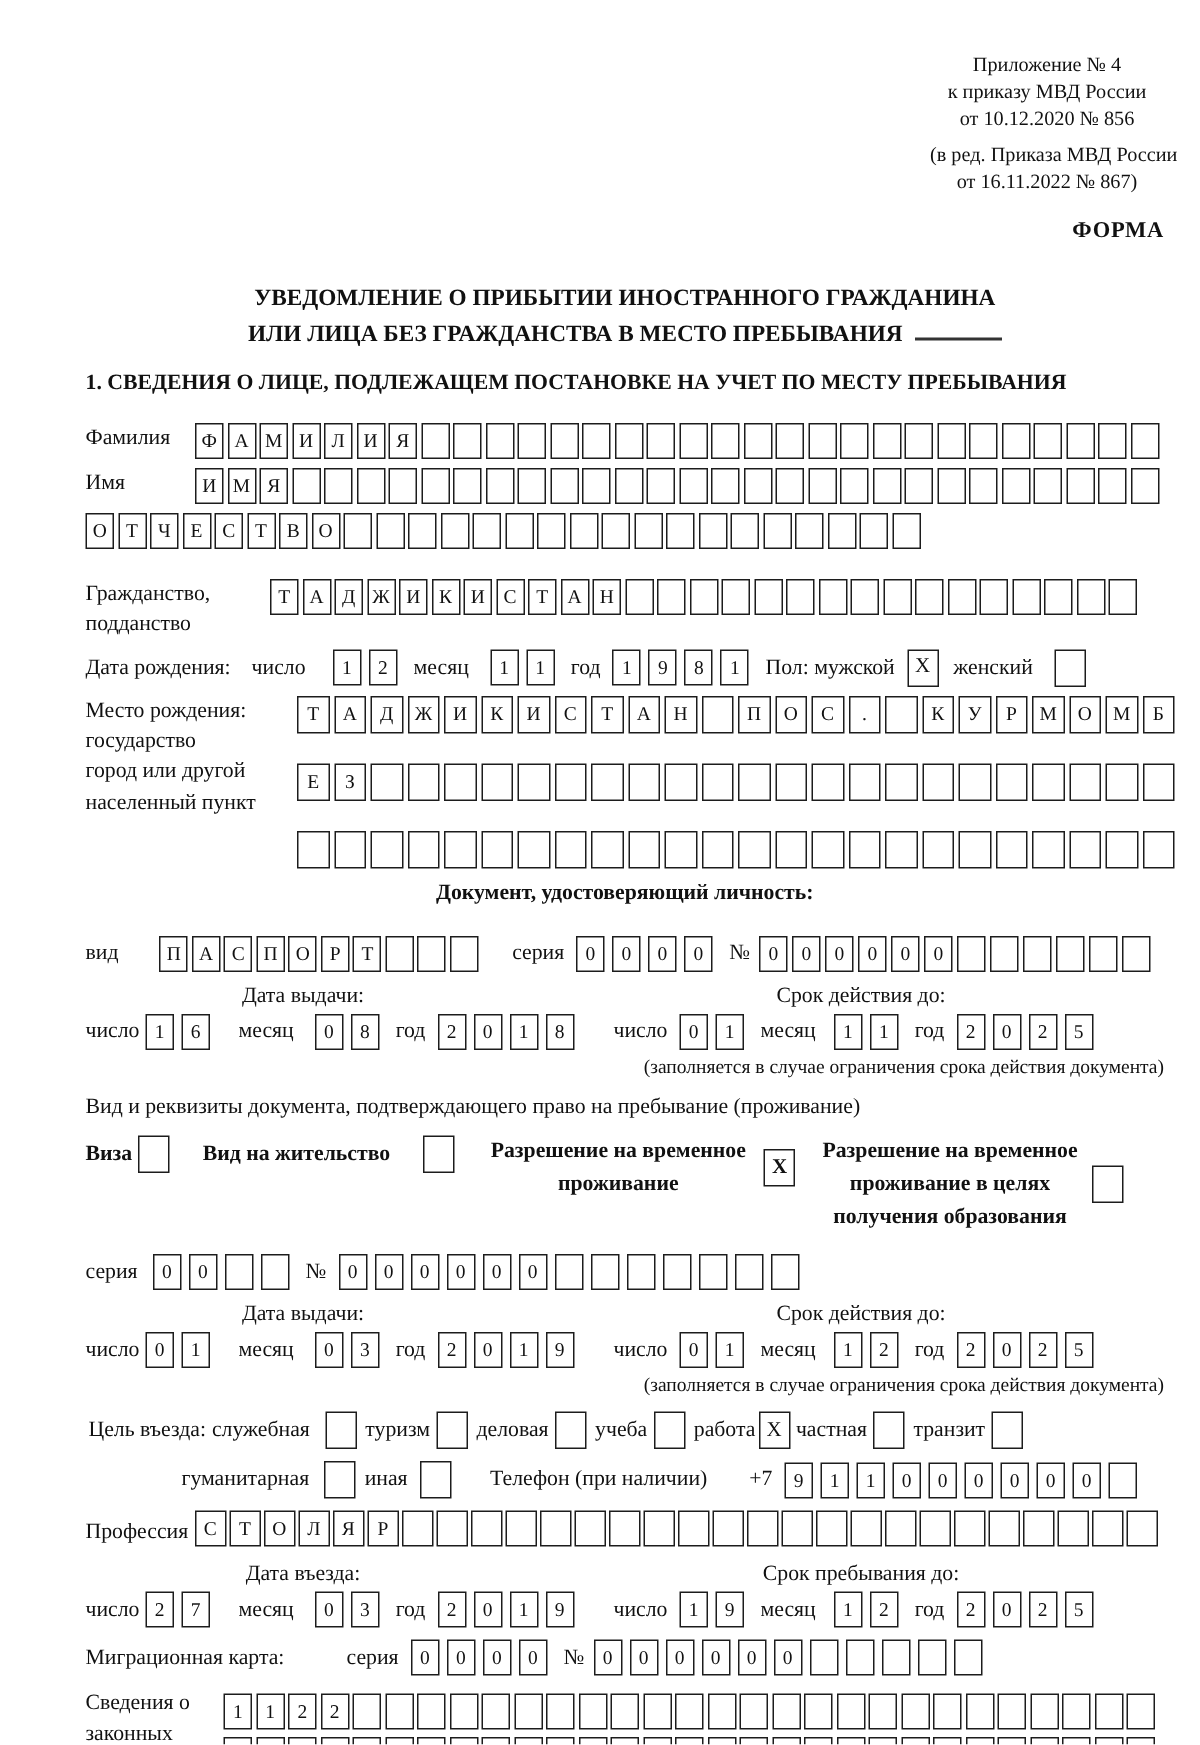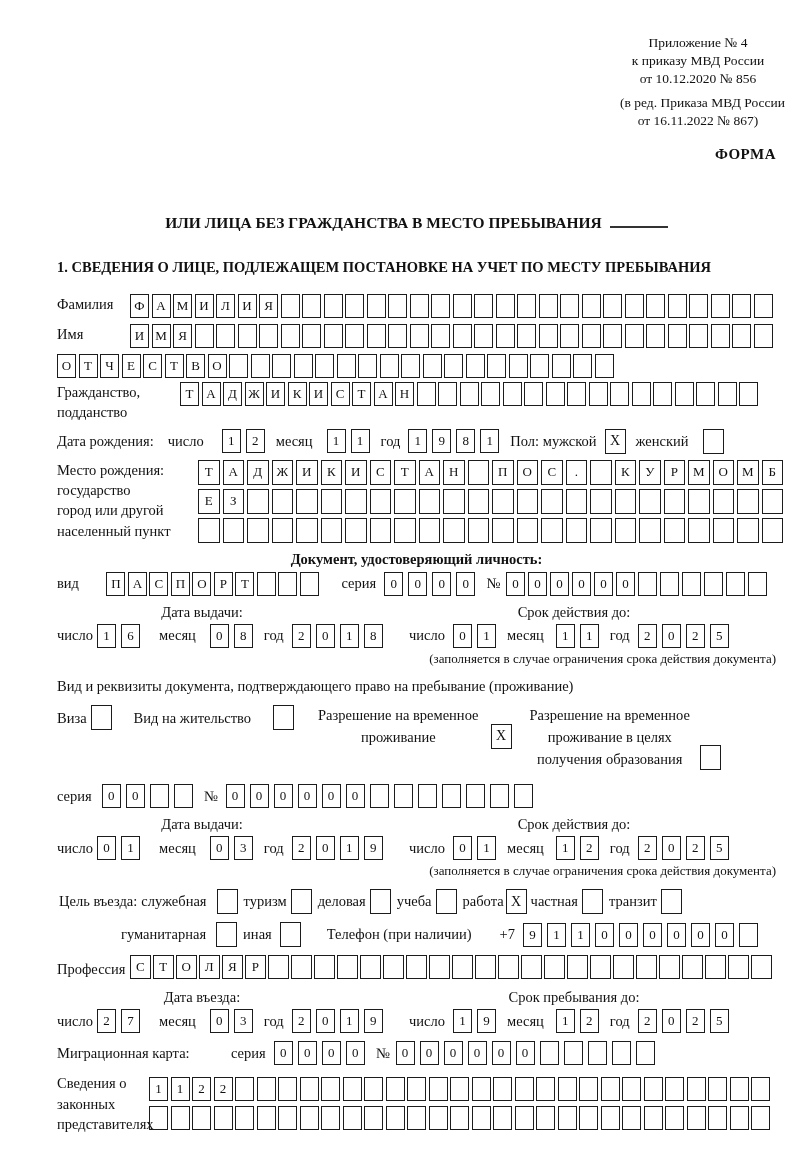--- a/index.html
+++ b/index.html
@@ -8,61 +8,61 @@
     font-family:"Liberation Serif","DejaVu Serif",serif;
     position:relative;box-sizing:border-box;
     padding:34px 24px 10px 57px;overflow:hidden;
   }
   .annex{margin-left:563px;font-size:13.5px;line-height:1.35;}
   .annex .ln{white-space:nowrap;text-align:center;}
   .annex .edition{margin-top:5px;}
   .forma{margin-top:16px;font-weight:bold;font-size:15px;text-align:right;letter-spacing:.5px;}
   .title{margin-top:24px;text-align:center;font-weight:bold;font-size:15.5px;line-height:1.55;}
   .title .uline{display:inline-block;width:58px;border-bottom:2px solid #333;height:14px;margin-left:8px;}
-  .section-title{margin-top:24px;font-weight:bold;font-size:14.5px;text-align:left;white-space:nowrap;}
+  .section-title{margin-top:12px;font-weight:bold;font-size:14.5px;text-align:left;white-space:nowrap;}
 
   .row{display:flex;align-items:flex-start;}
   .lbl{font-size:14.5px;line-height:1.4;flex:none;}
   .lbl .l{display:block;white-space:nowrap;}
 
   .cells{display:flex;flex:none;}
   .cell{
     box-sizing:border-box;flex:none;width:19px;height:24px;margin-right:2.5px;
     border:1.5px solid #1c1c1c;display:flex;align-items:center;justify-content:center;
     font-size:13px;font-family:"Liberation Serif",serif;
   }
   .cells.wide .cell{width:20.5px;margin-right:2.5px;}
   .cells.wider .cell{width:21.5px;margin-right:3px;height:25px;}
   .cells.gap4 .cell{margin-right:5px;}
   .cells.num .cell{margin-right:3px;}
 
   .chk{
     box-sizing:border-box;flex:none;width:21px;height:25px;border:1.5px solid #1c1c1c;
     display:inline-flex;align-items:center;justify-content:center;font-size:14px;margin:0 4px;
   }
-  .inline-lbl{font-size:14.5px;white-space:nowrap;}.mt4{margin-top:4px;}.mt6{margin-top:6px;}.mt8{margin-top:8px;}
+  .inline-lbl{font-size:14.5px;white-space:nowrap;}.mt4{margin-top:20px;}.mt6{margin-top:6px;}.mt8{margin-top:8px;}
   .mt10{margin-top:10px;}.mt14{margin-top:14px;}
   .mt18{margin-top:18px;}
 
   .doc-header{margin-top:8px;text-align:center;font-weight:bold;font-size:14.5px;}
 
   .two-col{display:flex;}
   .two-col .col-l{width:352px;flex:none;}
   .two-col .col-r{flex:1;}
   .col-head{text-align:center;font-size:14.5px;margin-bottom:3px;}
   .col-l .col-head{width:290px;}
   .col-r .col-head{width:330px;}
   .dateline{display:flex;align-items:center;}
   .dateline .inline-lbl{margin-right:4px;}
   .dateline .cells{margin-right:6px;}
   .note{font-size:13px;text-align:right;margin-top:3px;white-space:nowrap;}
 
   .plain{font-size:14.5px;line-height:1.55;}
   .permits{display:flex;align-items:flex-start;margin-top:8px;}
-  .permits .grp{display:flex;align-items:flex-end;}
+  .permits .grp{display:flex;align-items:center;font-weight:bold;}
   .permits .txt{font-size:14.5px;text-align:center;line-height:1.5;}
   .purpose{display:flex;align-items:center;flex-wrap:nowrap;}
   .purpose .inline-lbl{margin-left:2px;}
 
   .reps{display:flex;margin-top:8px;}
   .reps .lbl{width:92px;}
   .reps .boxcol > .cells{margin-bottom:5px;}
 </style>
 </head>
 <body>
@@ -74,21 +74,21 @@
     <div class="ln">к приказу МВД России</div>
     <div class="ln">от 10.12.2020 № 856</div>
     <div class="edition">
       <div class="ln">(в ред. Приказа МВД России</div>
       <div class="ln">от 16.11.2022 № 867)</div>
     </div>
   </div>
   <div class="forma">ФОРМА</div>
 
   <div class="title">
-    <br>
+    <span>УВЕДОМЛЕНИЕ О ПРИБЫТИИ ИНОСТРАННОГО ГРАЖДАНИНА</span><br>
     <span>ИЛИ ЛИЦА БЕЗ ГРАЖДАНСТВА В МЕСТО ПРЕБЫВАНИЯ</span><span class="uline"></span>
   </div>
 
   <div class="section-title">1. СВЕДЕНИЯ О ЛИЦЕ, ПОДЛЕЖАЩЕМ ПОСТАНОВКЕ НА УЧЕТ ПО МЕСТУ ПРЕБЫВАНИЯ</div>
 
   <div class="row mt18">
     <div class="lbl" style="width:73px">Фамилия</div>
     <div class="cells">
         <span class="cell">Ф</span>
         <span class="cell">А</span>

